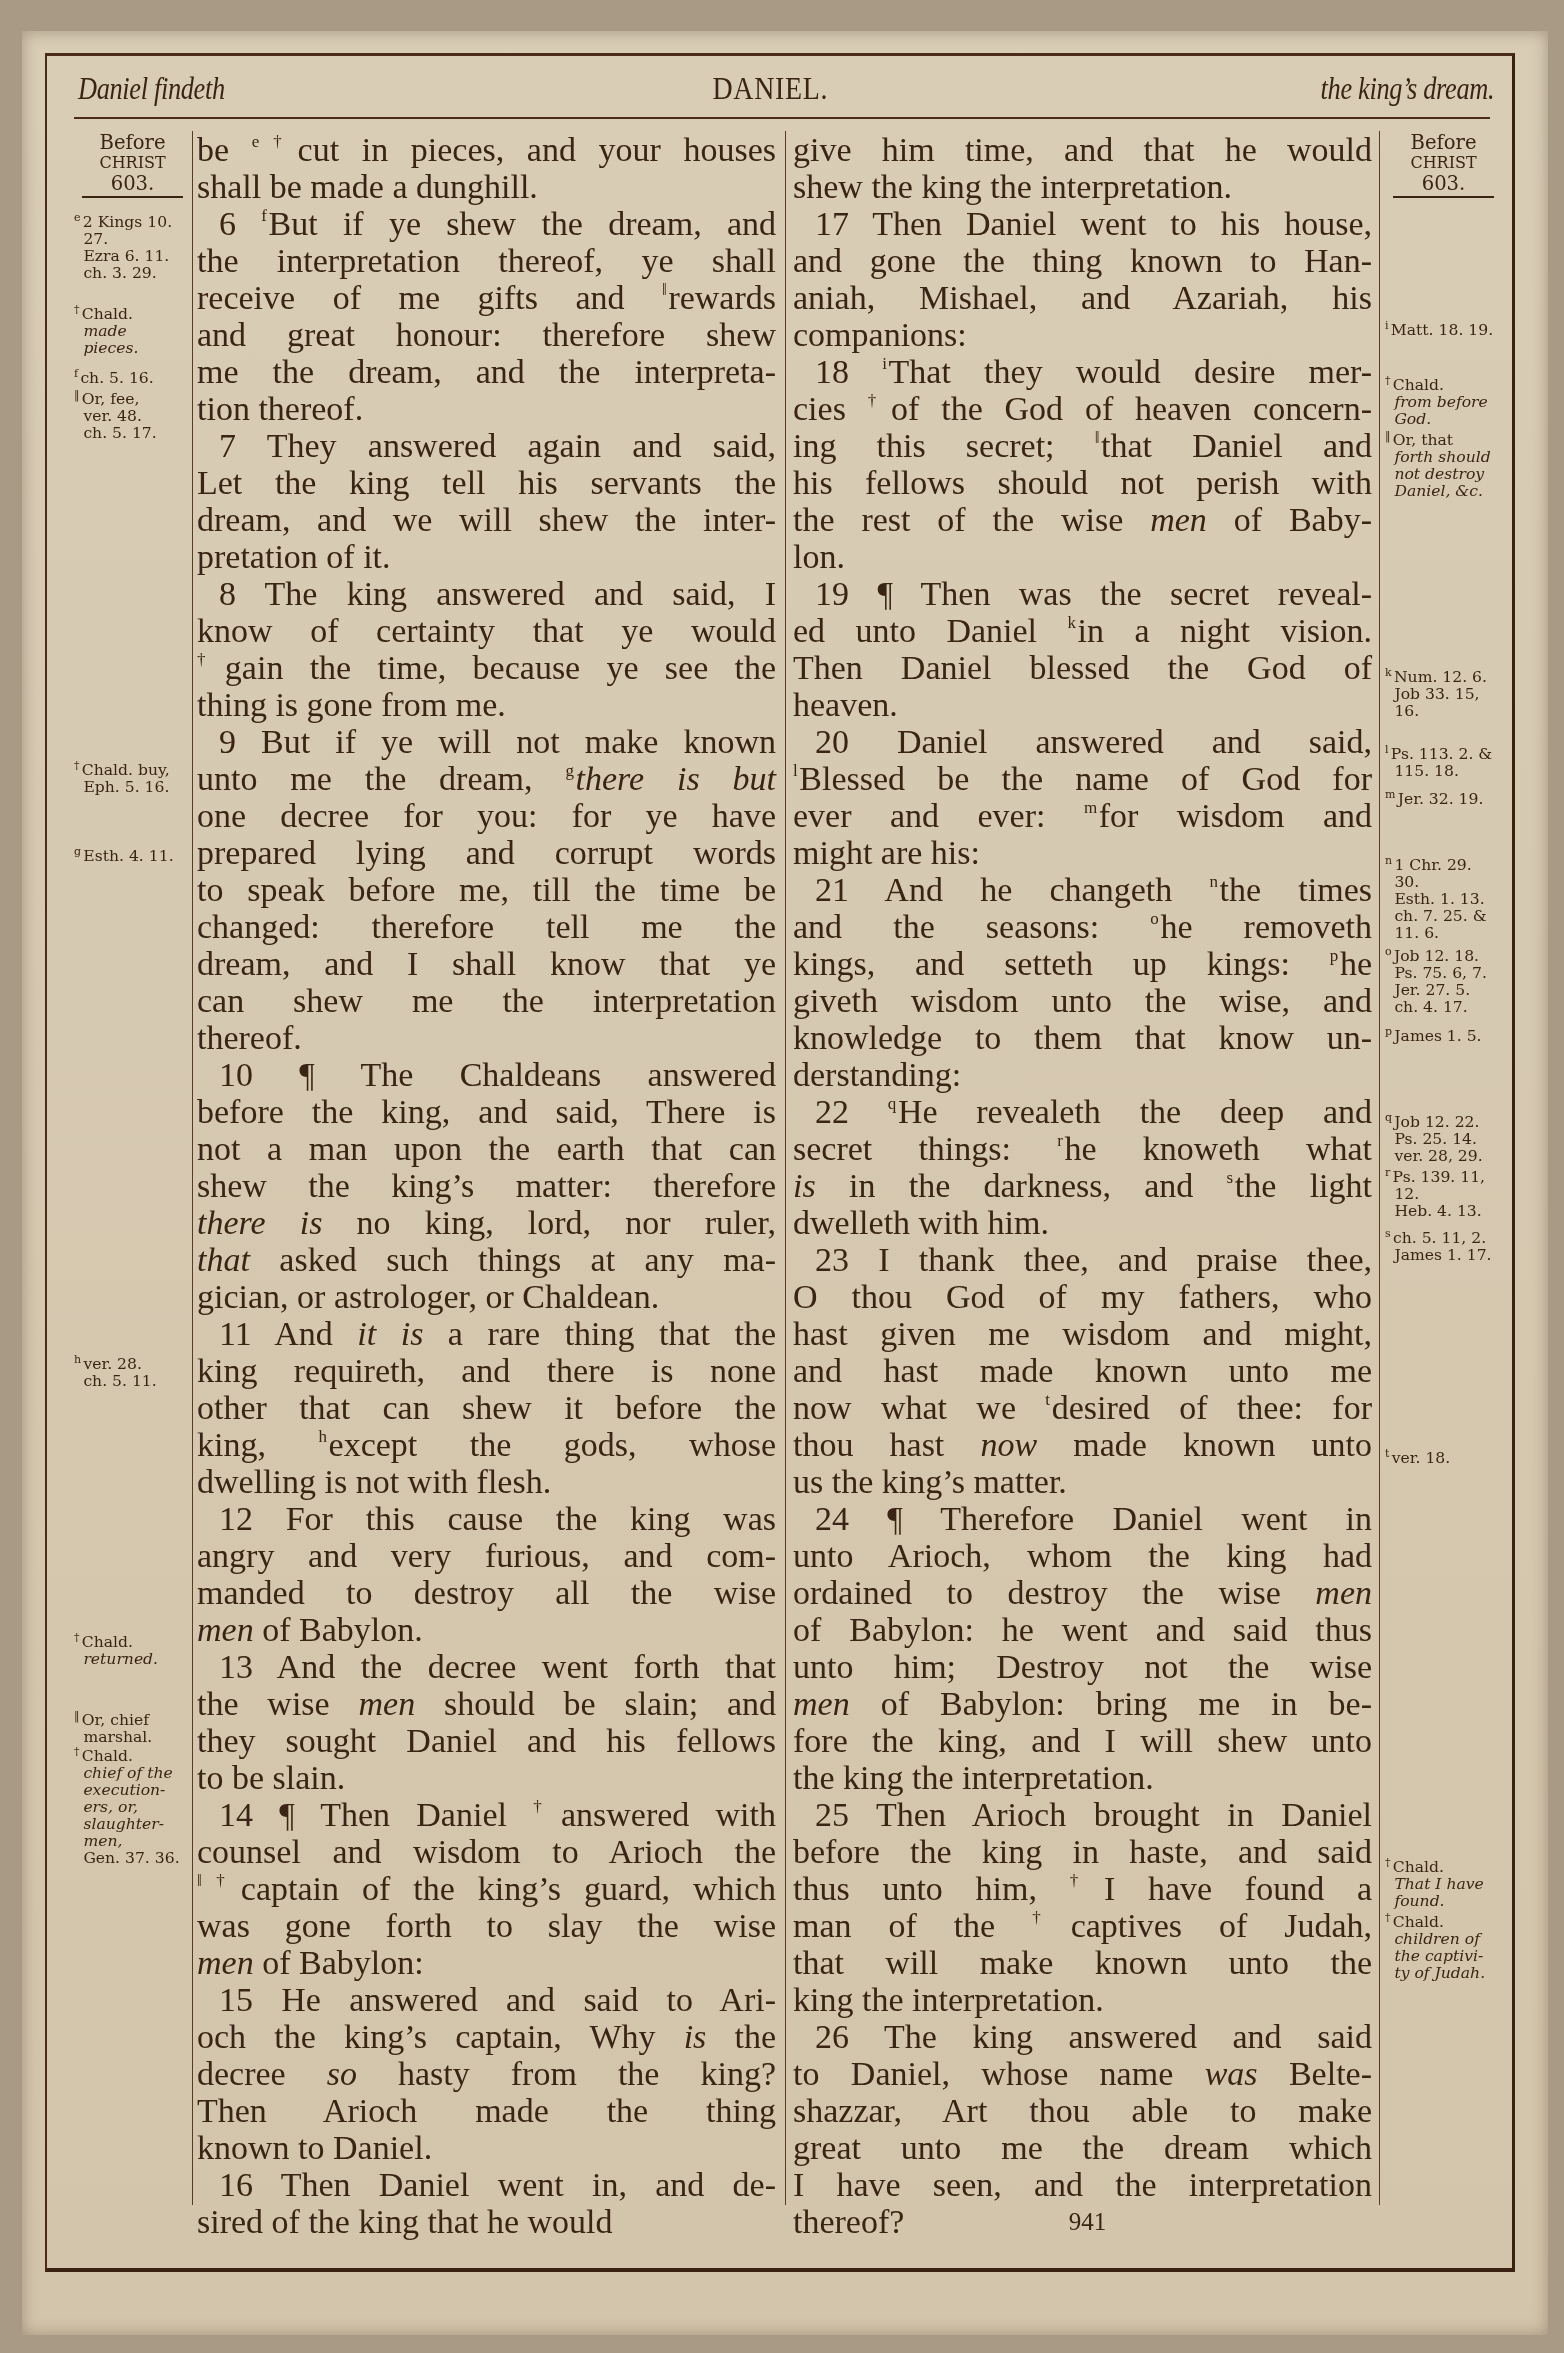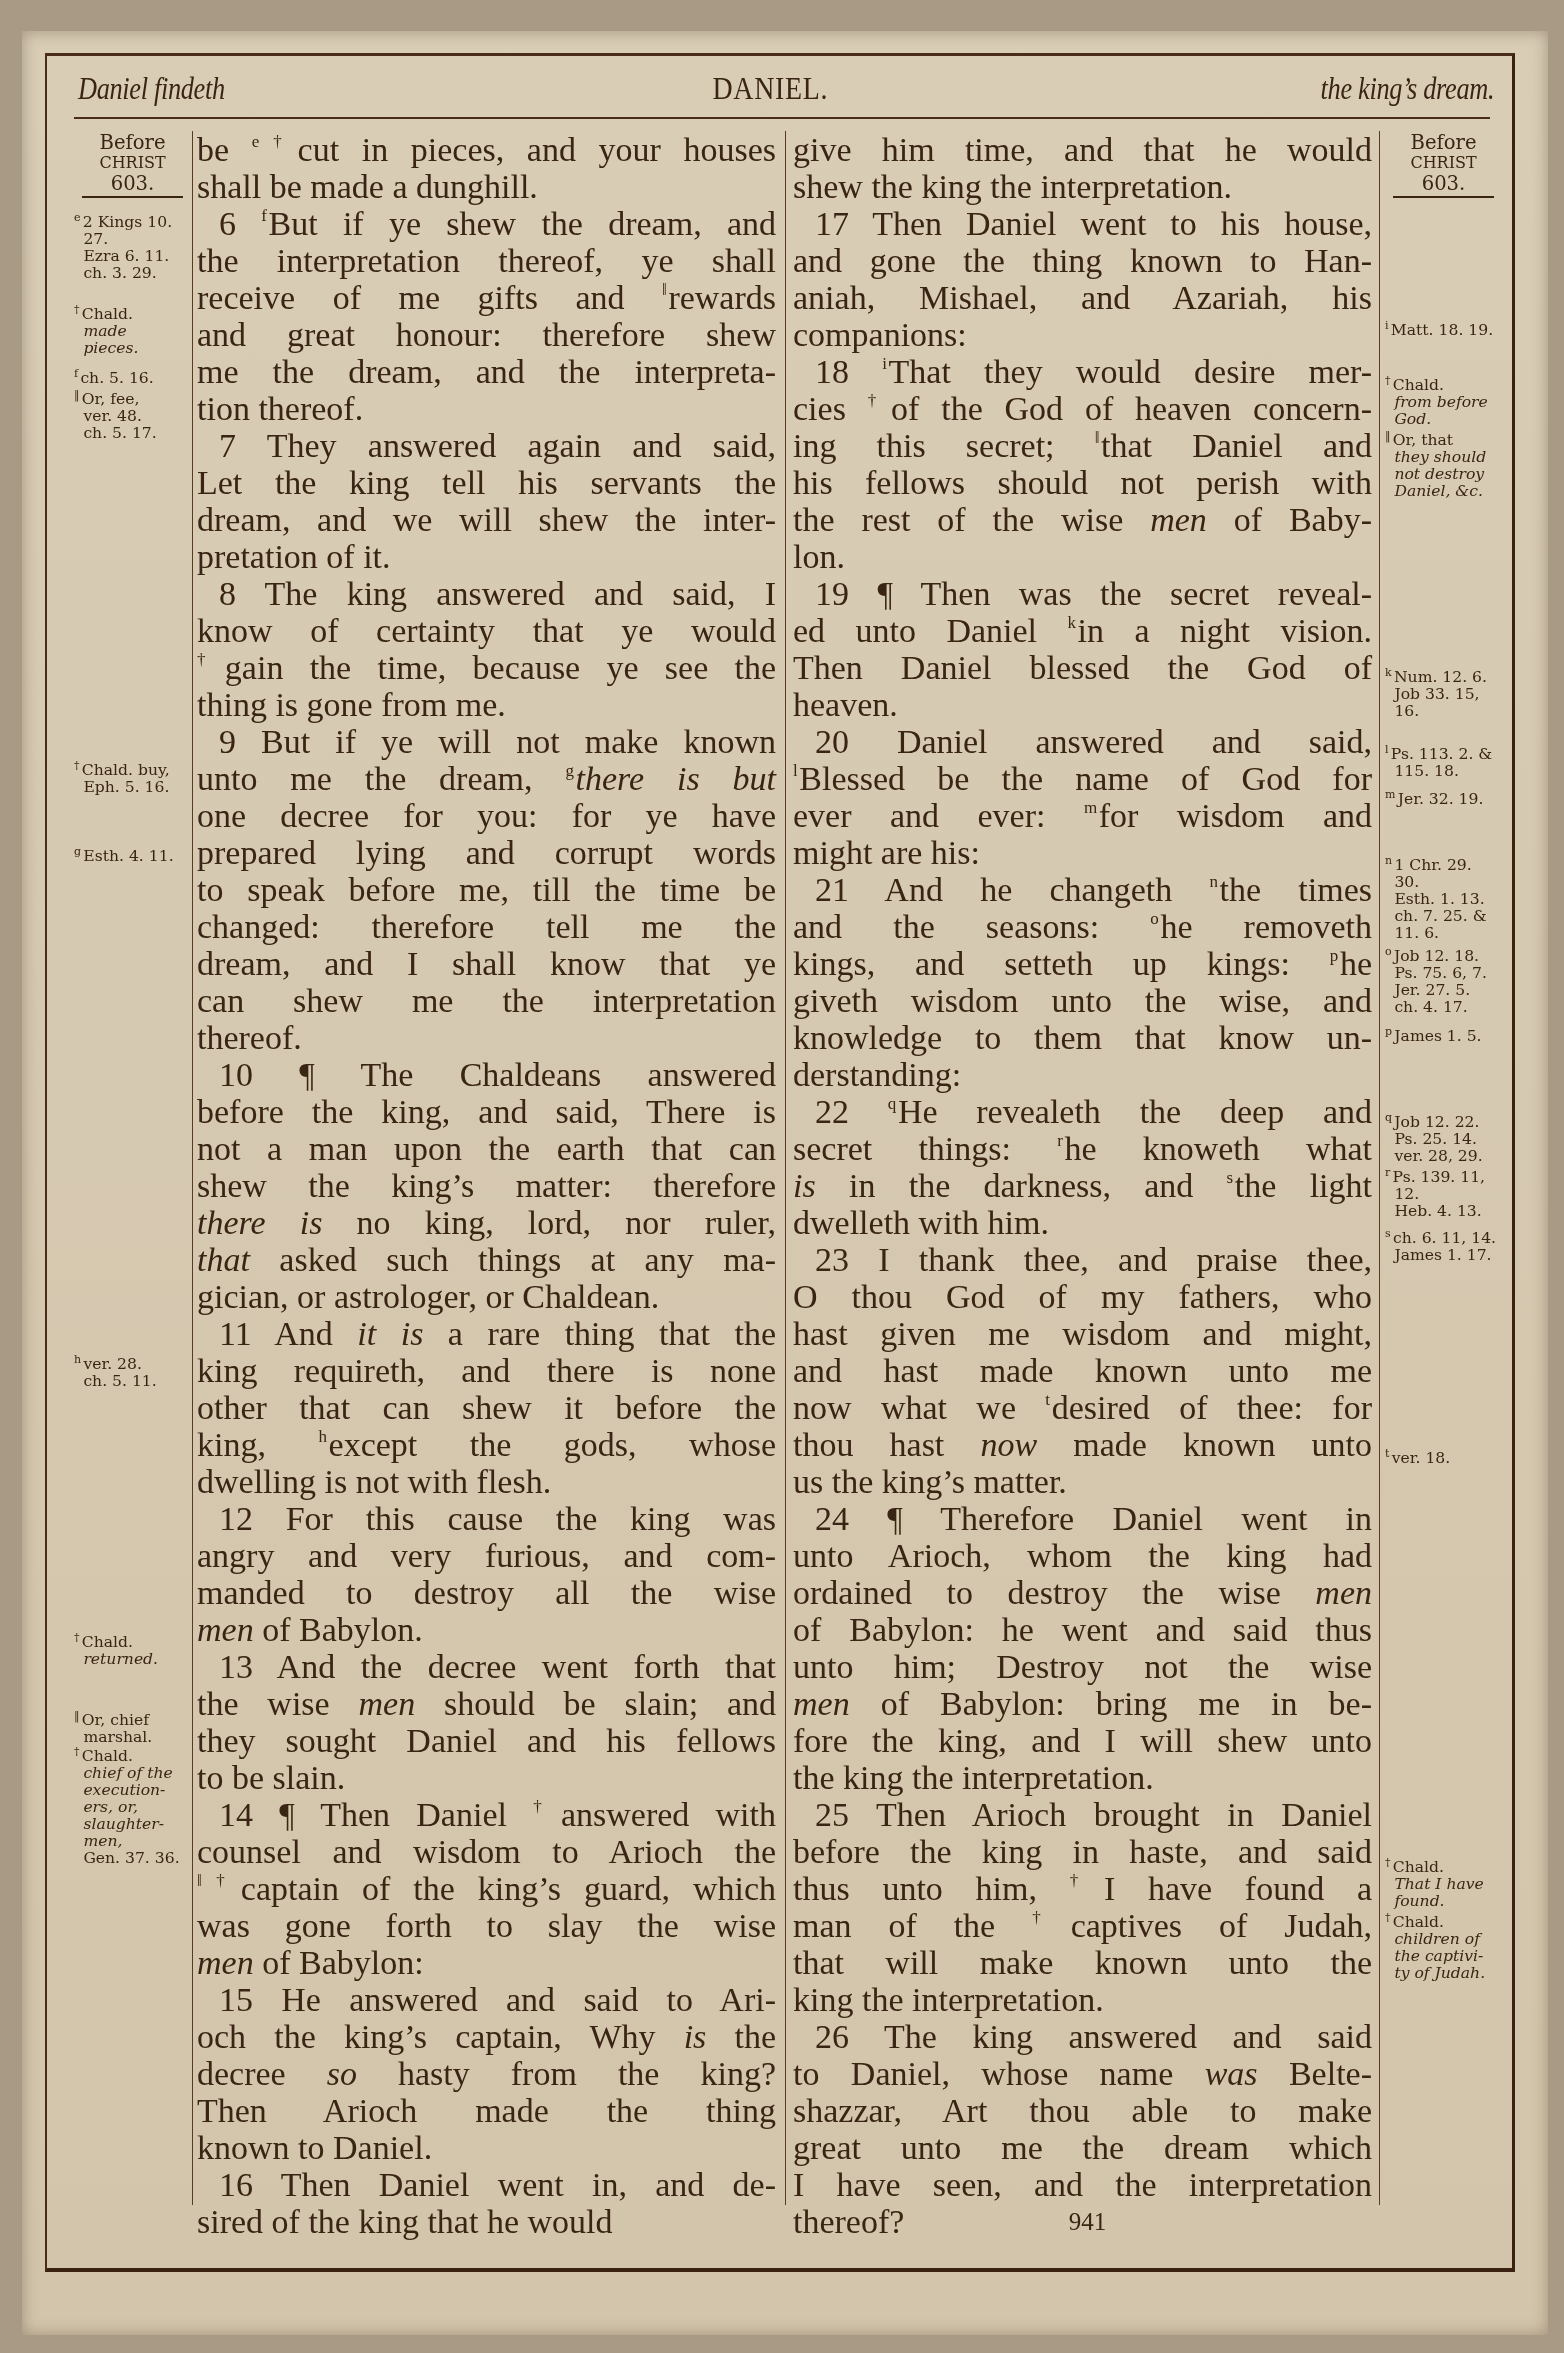--- a/index.html
+++ b/index.html
@@ -162,21 +162,21 @@
       <div class="note" style="top: 108px;">
         <div class="line"><span class="mk">i</span><span>Matt. 18. 19.</span></div>
       </div>
       <div class="note" style="top: 163px;">
         <div class="line"><span class="mk">†</span><span>Chald.</span></div>
         <div class="line ind i">from before</div>
         <div class="line ind i">God.</div>
       </div>
       <div class="note" style="top: 218px;">
         <div class="line"><span class="mk">‖</span><span>Or, that</span></div>
-        <div class="line ind i">they should</div>
+        <div class="line ind i">forth should</div>
         <div class="line ind i">not destroy</div>
         <div class="line ind i">Daniel, &amp;c.</div>
       </div>
       <div class="note" style="top: 455px;">
         <div class="line"><span class="mk">k</span><span>Num. 12. 6.</span></div>
         <div class="line ind"><span>Job 33. 15,</span></div>
         <div class="line ind"><span>16.</span></div>
       </div>
       <div class="note" style="top: 532px;">
         <div class="line"><span class="mk">l</span><span>Ps. 113. 2. &amp;</span></div>
@@ -205,21 +205,21 @@
         <div class="line"><span class="mk">q</span><span>Job 12. 22.</span></div>
         <div class="line ind"><span>Ps. 25. 14.</span></div>
         <div class="line ind"><span>ver. 28, 29.</span></div>
       </div>
       <div class="note" style="top: 955px;">
         <div class="line"><span class="mk">r</span><span>Ps. 139. 11,</span></div>
         <div class="line ind"><span>12.</span></div>
         <div class="line ind"><span>Heb. 4. 13.</span></div>
       </div>
       <div class="note" style="top: 1016px;">
-        <div class="line"><span class="mk">s</span><span>ch. 6. 11, 14.</span></div>
+        <div class="line"><span class="mk">s</span><span>ch. 5. 11, 2.</span></div>
         <div class="line ind"><span>James 1. 17.</span></div>
       </div>
       <div class="note" style="top: 1236px;">
         <div class="line"><span class="mk">t</span><span>ver. 18.</span></div>
       </div>
       <div class="note" style="top: 1645px;">
         <div class="line"><span class="mk">†</span><span>Chald.</span></div>
         <div class="line ind i">That I have</div>
         <div class="line ind i">found.</div>
       </div>

